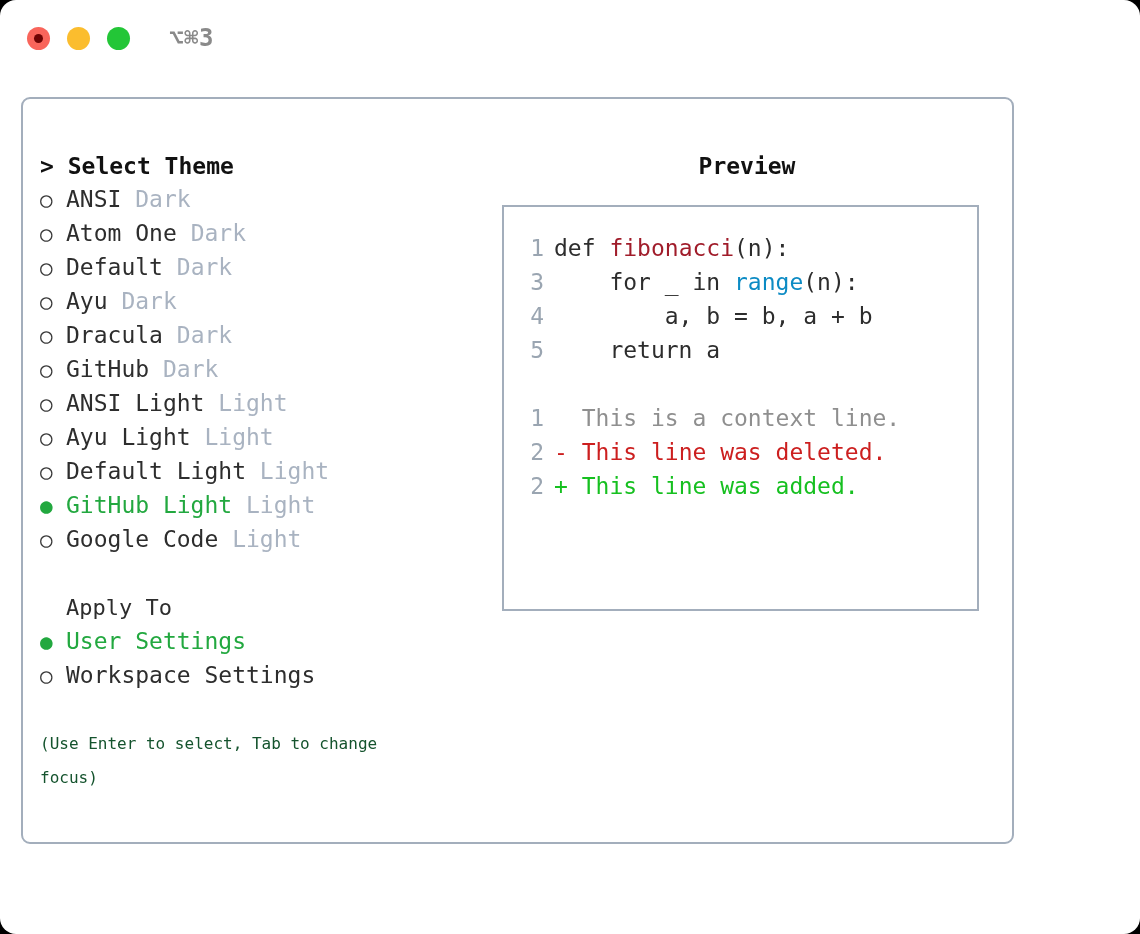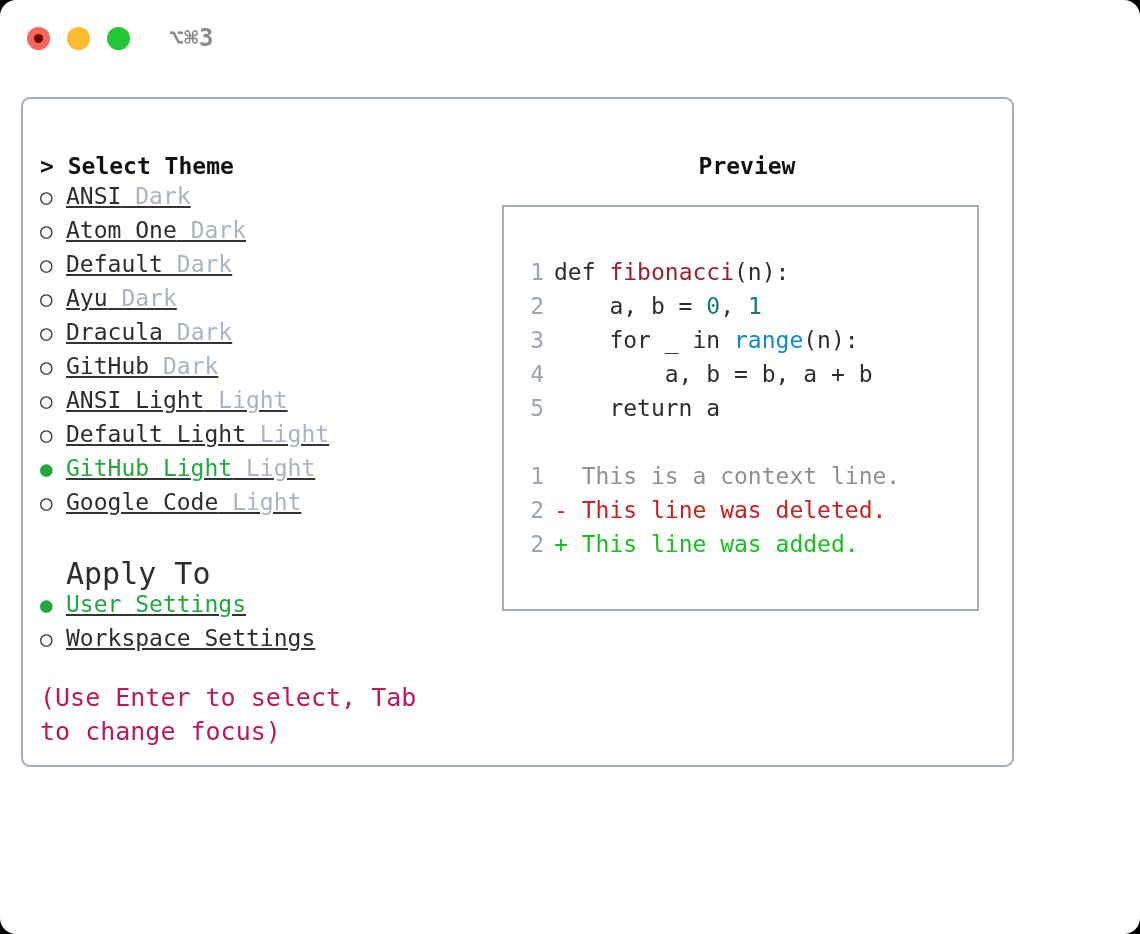--- a/index.html
+++ b/index.html
@@ -63,21 +63,21 @@
     letter-spacing: 0.5px;
     white-space: pre;
   }
 
   
   #main-panel {
     position: absolute;
     left: 21px;
     top: 97px;
     width: 993px;
-    height: 670px;
+    height: 747px;
     box-sizing: border-box;
     border: 2px solid #a3aebc;
     border-radius: 9px;
     background: #ffffff;
   }
 
   
   #theme-column {
     position: absolute;
     left: 17px;
@@ -87,55 +87,54 @@
   .section-heading {
     font-size: 23px;
     font-weight: bold;
     color: #111111;
     height: 34px;
     line-height: 34px;
     white-space: pre;
   }
   .option-row {
     height: 34px;
-    line-height: 26px;
+    line-height: 32px;
     font-size: 23px;
     white-space: pre;
     color: #333333;
-    text-decoration: underline;
   }
   .bullet {
     display: inline-block;
     width: 26px;
     font-size: 21px;
   }
   .bullet.selected  { color: #22a83f; }
   .bullet.unselected{ color: #3a3a3a; }
   .opt-label        { color: #2d2d2d; }
   .option-row.selected .opt-label { color: #22a83f; }
   .opt-tag {
     color: #a9b3c1;
   }
 
   #apply-group { margin-top: 34px; }
   .apply-heading {
-    font-size: 30px;
+    font-size: 22px;
     font-weight: normal;
     color: #2d2d2d;
     height: 34px;
     line-height: 34px;
     padding-left: 26px;
     white-space: pre;
   }
 
   #hint-text {
-    margin-top: 22px;
-    font-size: 25px;
-    line-height: 34px;
-    color: #be185d;
+    margin-top: 34px;
+    font-size: 16px;
+    line-height: 34px;
+    color: #14532d;
     width: 400px;
     white-space: pre-wrap;
   }
 
   
   #preview-column {
     position: absolute;
     left: 479px;
     top: 50px;
     width: 490px;
@@ -148,21 +147,21 @@
     line-height: 34px;
     text-align: center;
   }
   #preview-box {
     margin-top: 22px;
     width: 477px;
     height: 406px;
     box-sizing: border-box;
     border: 2px solid #a3aebc;
     background: #ffffff;
-    padding: 48px 0 0 0;
+    padding: 24px 0 0 0;
   }
   .code-line {
     font-size: 23px;
     height: 34px;
     line-height: 34px;
     white-space: pre;
     padding-left: 14px;
   }
   .ln {
     display: inline-block;
@@ -197,20 +196,21 @@
     <div id="theme-column">
       <div class="section-heading">&gt; Select Theme</div>
       <div id="theme-list">
           <div class="option-row"><span class="bullet unselected">○</span><span class="opt-label">ANSI</span><span class="opt-tag"> Dark</span></div>
           <div class="option-row"><span class="bullet unselected">○</span><span class="opt-label">Atom One</span><span class="opt-tag"> Dark</span></div>
           <div class="option-row"><span class="bullet unselected">○</span><span class="opt-label">Default</span><span class="opt-tag"> Dark</span></div>
           <div class="option-row"><span class="bullet unselected">○</span><span class="opt-label">Ayu</span><span class="opt-tag"> Dark</span></div>
           <div class="option-row"><span class="bullet unselected">○</span><span class="opt-label">Dracula</span><span class="opt-tag"> Dark</span></div>
           <div class="option-row"><span class="bullet unselected">○</span><span class="opt-label">GitHub</span><span class="opt-tag"> Dark</span></div>
           <div class="option-row"><span class="bullet unselected">○</span><span class="opt-label">ANSI Light</span><span class="opt-tag"> Light</span></div>
+          <div class="option-row"><span class="bullet unselected">○</span><span class="opt-label">Ayu Light</span><span class="opt-tag"> Light</span></div>
           <div class="option-row"><span class="bullet unselected">○</span><span class="opt-label">Default Light</span><span class="opt-tag"> Light</span></div>
           <div class="option-row selected"><span class="bullet selected">●</span><span class="opt-label">GitHub Light</span><span class="opt-tag"> Light</span></div>
           <div class="option-row"><span class="bullet unselected">○</span><span class="opt-label">Google Code</span><span class="opt-tag"> Light</span></div>
         </div>
 
       <div id="apply-group">
         <div class="apply-heading">Apply To</div>
         <div id="apply-list">
             <div class="option-row selected"><span class="bullet selected">●</span><span class="opt-label">User Settings</span></div>
             <div class="option-row"><span class="bullet unselected">○</span><span class="opt-label">Workspace Settings</span></div>
@@ -218,21 +218,20 @@
       </div>
 
       <div id="hint-text">(Use Enter to select, Tab to change focus)</div>
     </div>
 
     <div id="preview-column">
       <div id="preview-heading">Preview</div>
       <div id="preview-box">
         <div id="code-block">
             <div class="code-line"><span class="ln">1</span><span class="code-text">def </span><span class="tok-fn">fibonacci</span><span class="code-text">(n):</span></div>
-            <div class="code-line"><span class="ln">2</span><span class="code-text">    a, b = </span><span class="tok-num">0</span><span class="code-text">, </span><span class="tok-num">1</span></div>
             <div class="code-line"><span class="ln">3</span><span class="code-text">    for _ in </span><span class="tok-builtin">range</span><span class="code-text">(n):</span></div>
             <div class="code-line"><span class="ln">4</span><span class="code-text">        a, b = b, a + b</span></div>
             <div class="code-line"><span class="ln">5</span><span class="code-text">    return a</span></div>
           </div>
         <div class="diff-gap"></div>
         <div id="diff-block">
             <div class="code-line"><span class="ln">1</span><span class="diff-ctx"> </span><span class="diff-ctx"> This is a context line.</span></div>
             <div class="code-line"><span class="ln">2</span><span class="diff-del">-</span><span class="diff-del"> This line was deleted.</span></div>
             <div class="code-line"><span class="ln">2</span><span class="diff-add">+</span><span class="diff-add"> This line was added.</span></div>
           </div>

